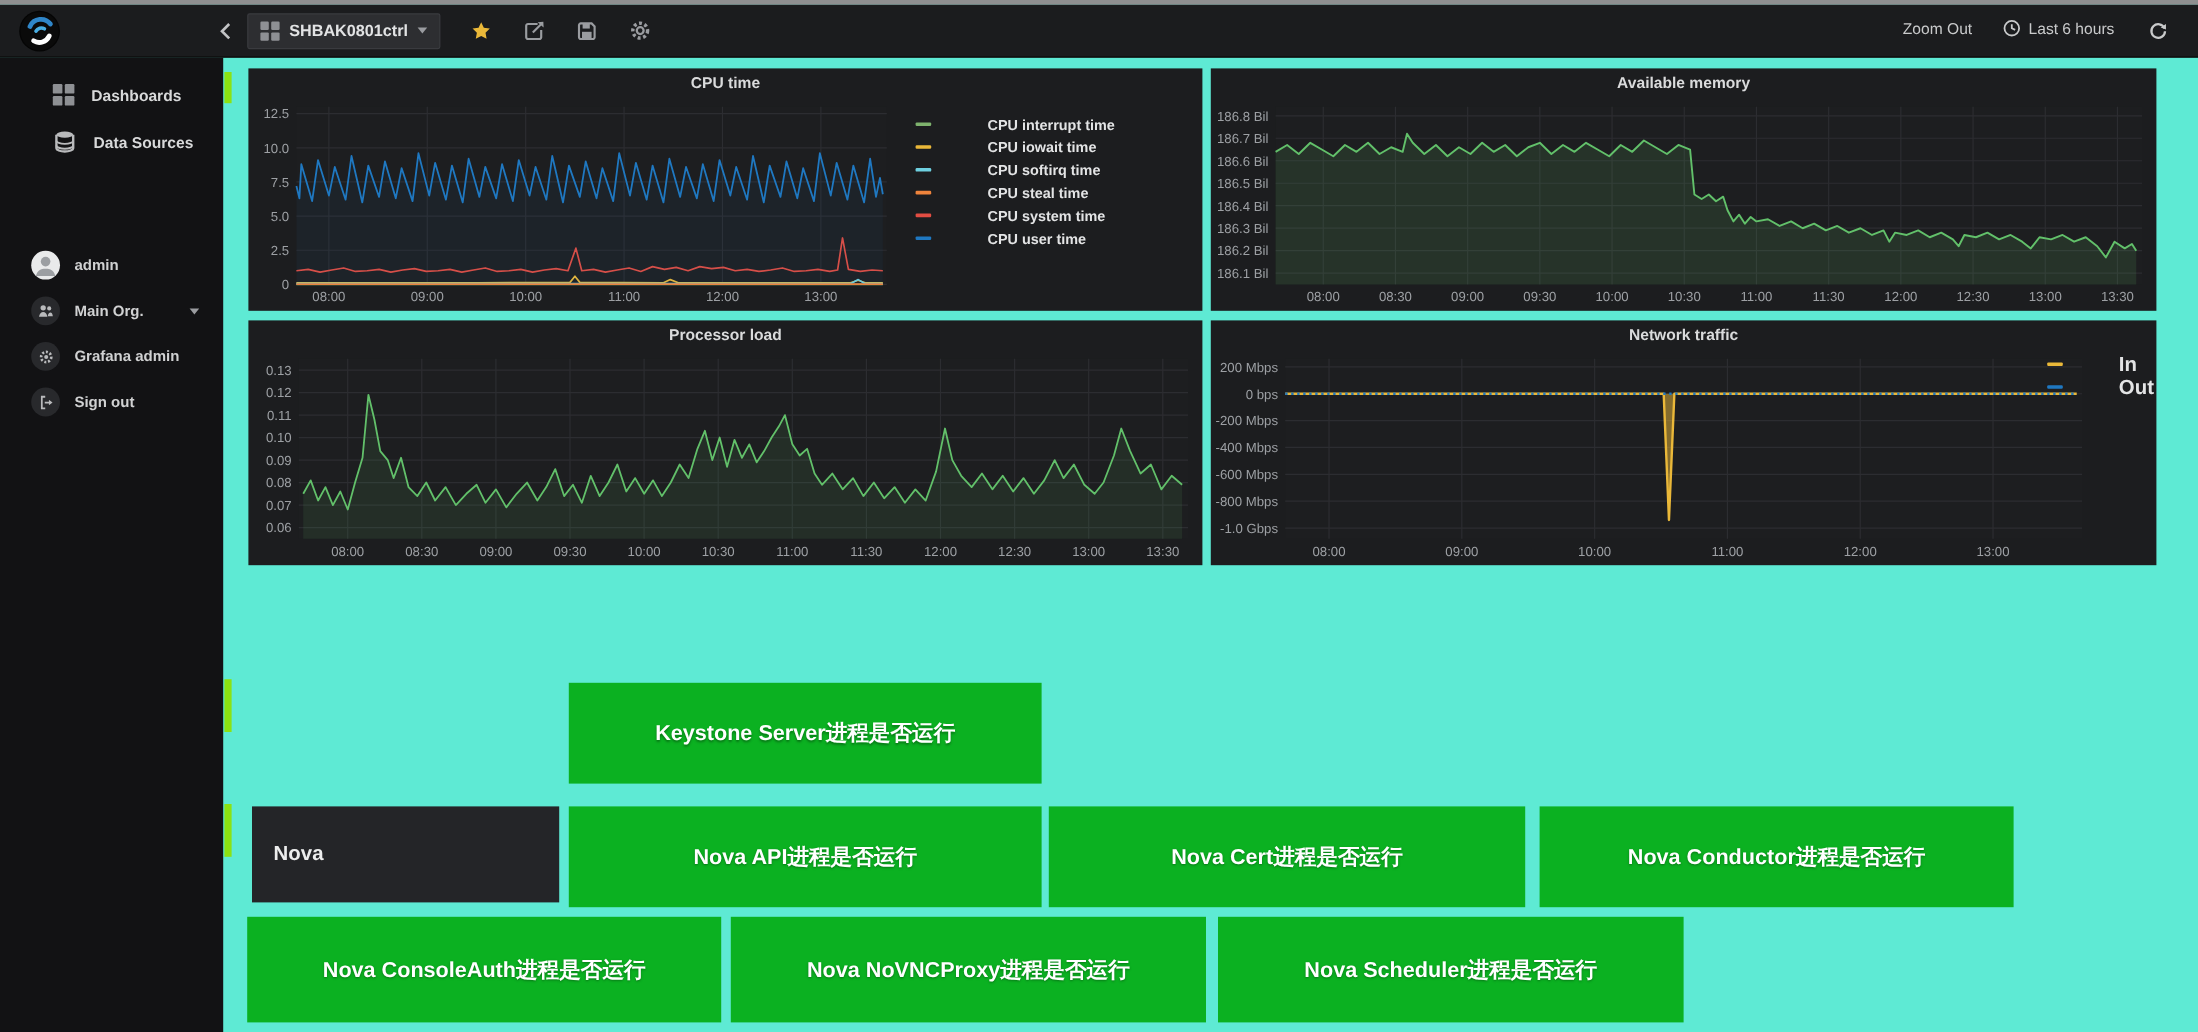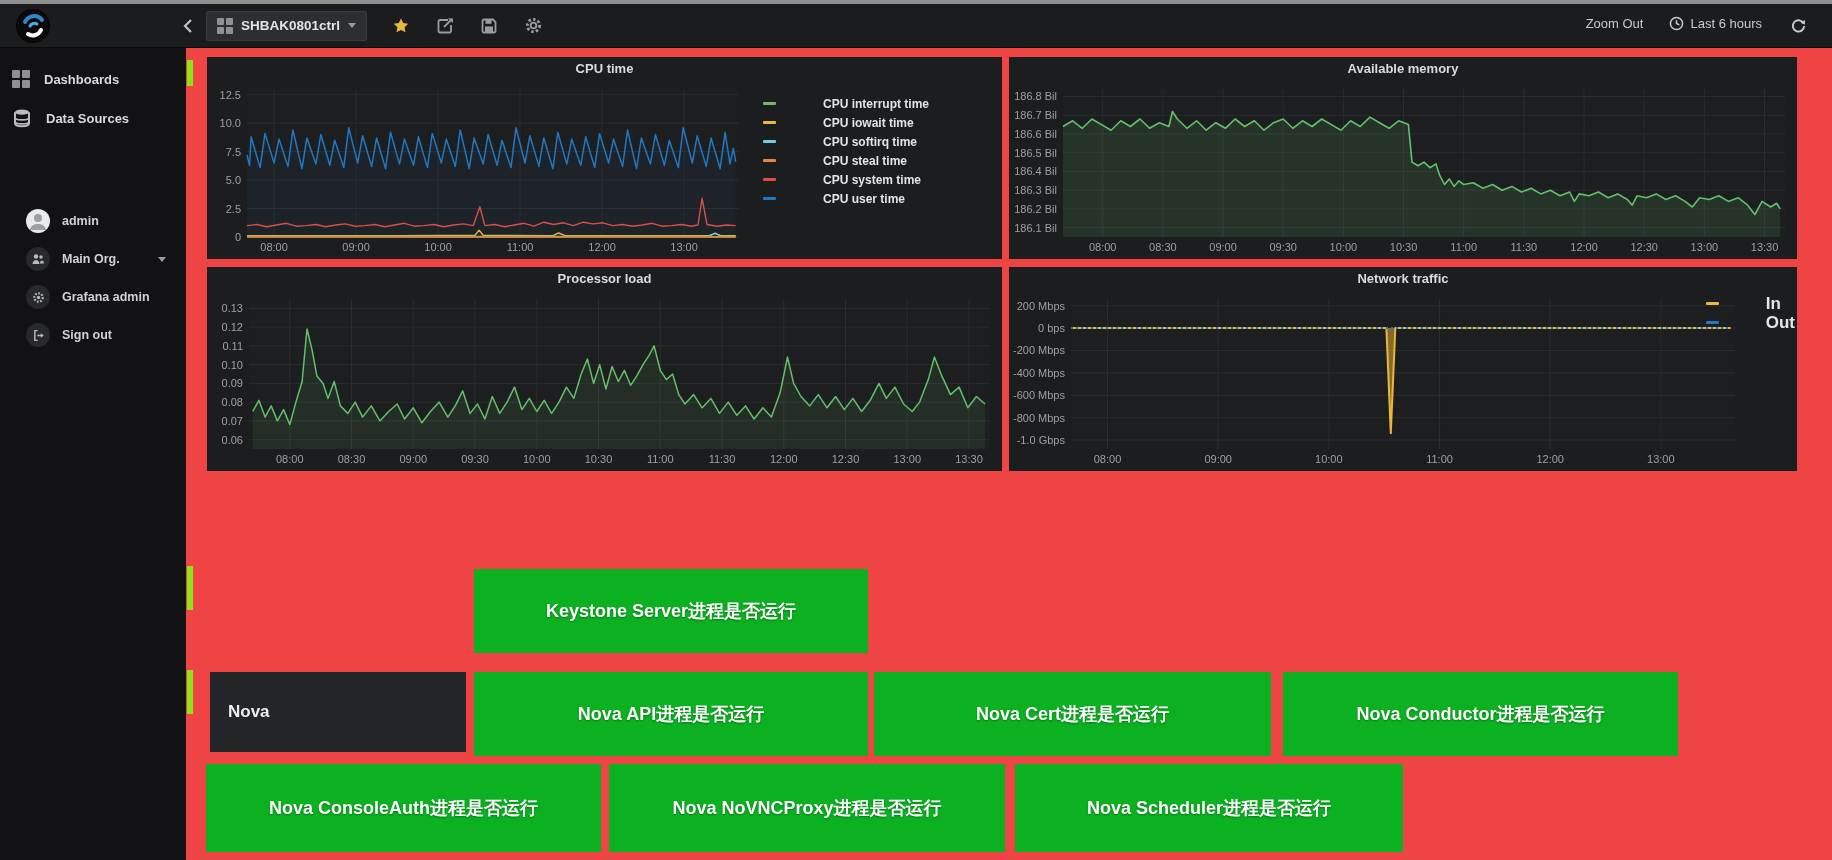--- a/index.html
+++ b/index.html
@@ -1,36 +1,36 @@
 <!DOCTYPE html>
 <html><head>
 <meta charset="utf-8">
 <style>
   html,body{margin:0;padding:0;background:#000;}
   *{box-sizing:border-box;font-family:"Liberation Sans",sans-serif;}
-  .screen{position:relative;width:1832px;height:860px;background:#ef4444;overflow:hidden;}
+  .screen{position:relative;width:1832px;height:860px;background:#5eead4;overflow:hidden;}
   .win-edge{position:absolute;top:0;left:0;width:100%;height:4px;background:#8f8f90;}
   
   .topbar{position:absolute;top:4px;left:0;width:100%;height:44px;background:#1b1c1e;
           border-bottom:1px solid #0a0a0b;display:flex;align-items:center;}
   .logo{width:34px;height:34px;border-radius:50%;background:#050505;margin-left:16px;flex:none;}
   .tb-chevron{margin-left:128px;width:20px;height:20px;display:flex;align-items:center;justify-content:center;cursor:pointer;}
   .dash-title-box{margin-left:8px;height:30px;background:#2d2e31;border:1px solid #3a3b3f;border-radius:2px;
                   display:flex;align-items:center;padding:0 10px;gap:8px;cursor:pointer;}
   .dash-title-box .txt{font-size:13.5px;font-weight:bold;color:#e2e3e4;}
   .caret{width:0;height:0;border-left:4px solid transparent;border-right:4px solid transparent;border-top:5px solid #9a9ca0;}
   .grid-ico{display:grid;grid-template-columns:7px 7px;grid-template-rows:7px 7px;gap:2px;}
   .grid-ico span{background:#8e9094;border-radius:1px;display:block;}
   .tb-ico{width:20px;height:20px;margin-left:24px;display:flex;align-items:center;justify-content:center;cursor:pointer;}
   .tb-right{margin-left:auto;display:flex;align-items:flex-start;gap:26px;margin-right:24px;}
   .tb-right .lbl{font-size:13px;color:#c9cacb;cursor:pointer;}
   .timepicker{display:flex;align-items:center;gap:6px;cursor:pointer;}
   
   .sidebar{position:absolute;top:48px;left:0;width:186px;height:812px;background:#121214;}
-  .side-item{display:flex;align-items:center;gap:14px;padding:10px 0 10px 12px;cursor:pointer;}
+  .side-item{display:flex;align-items:center;gap:14px;padding:10px 0 10px 44px;cursor:pointer;}
   .side-item .lab{font-size:13px;font-weight:bold;color:#d8d9da;}
   .side-gap{height:64px;}
   .side-user{display:flex;align-items:center;gap:12px;padding:7px 0 7px 26px;cursor:pointer;}
   .side-user .lab{font-size:12.5px;font-weight:bold;color:#d0d1d2;}
   .circ-ico{width:24px;height:24px;border-radius:50%;background:#28292c;display:flex;align-items:center;justify-content:center;flex:none;}
   
   .panel{position:absolute;background:#1c1d1f;}
   .panel-title{height:24px;line-height:24px;text-align:center;font-size:13px;font-weight:bold;color:#dadbdc;cursor:pointer;}
   .panel-body{position:relative;display:flex;}
   svg text{font-family:"Liberation Sans",sans-serif;}

